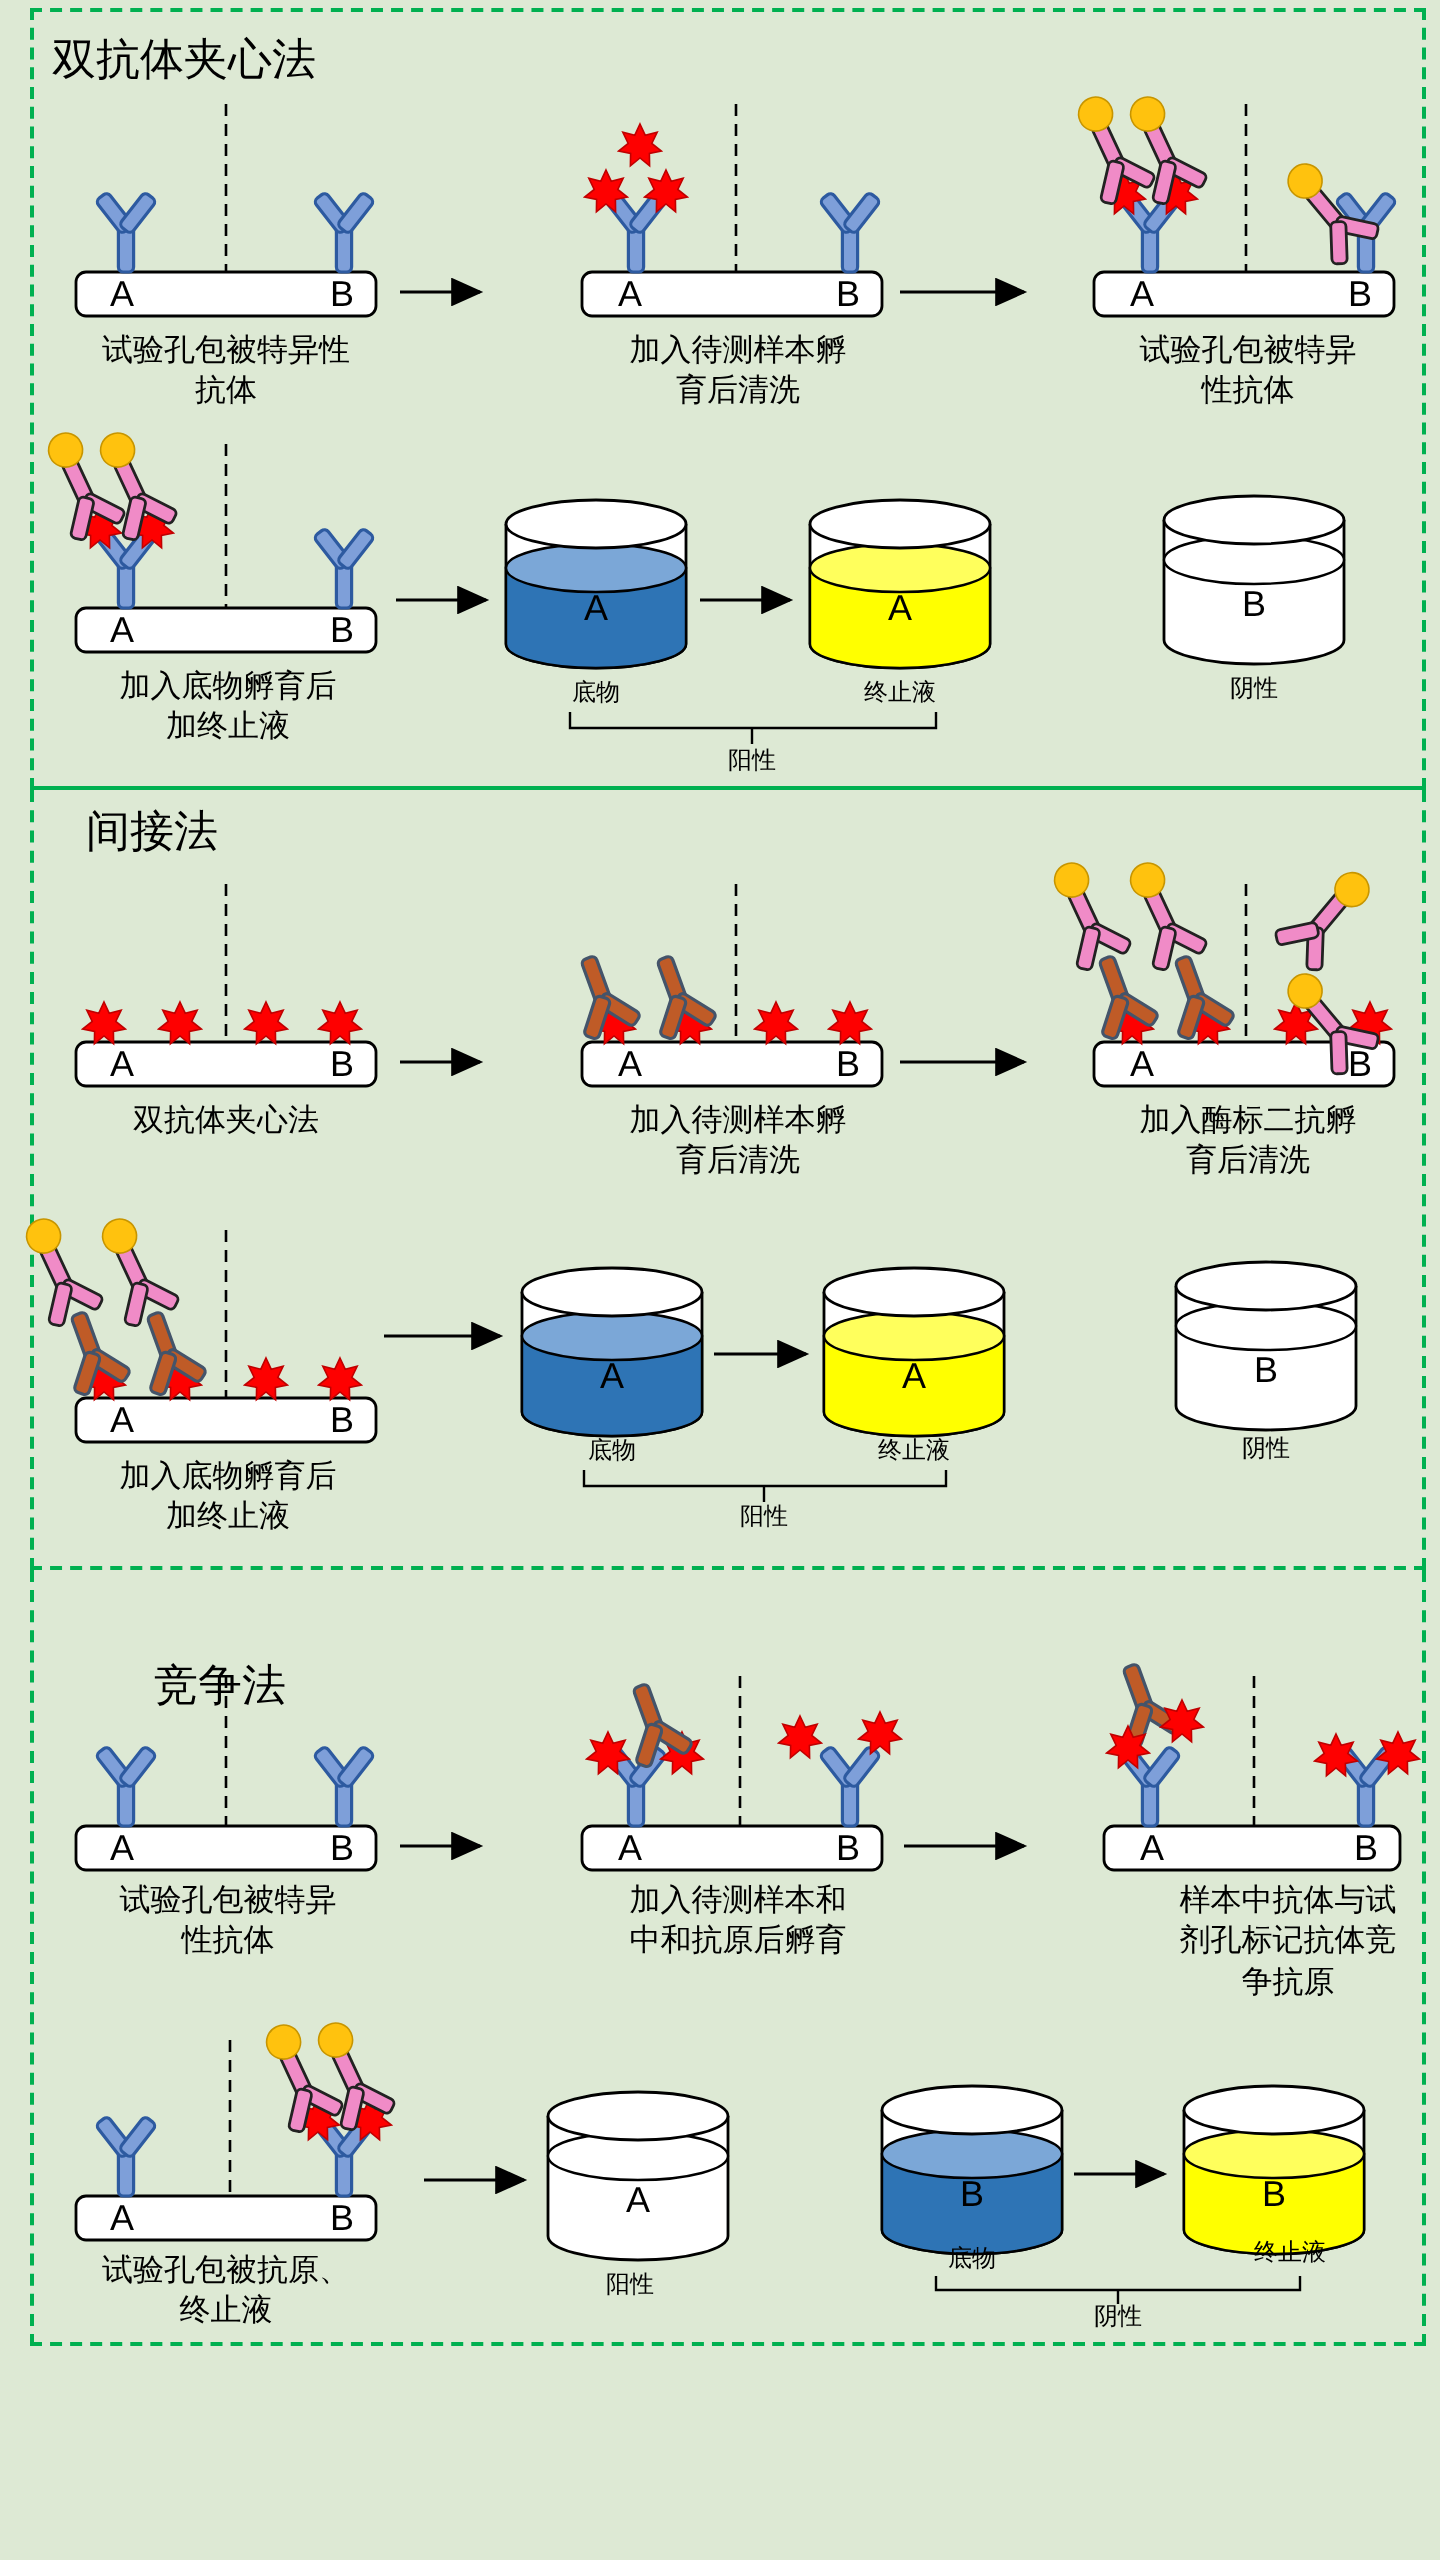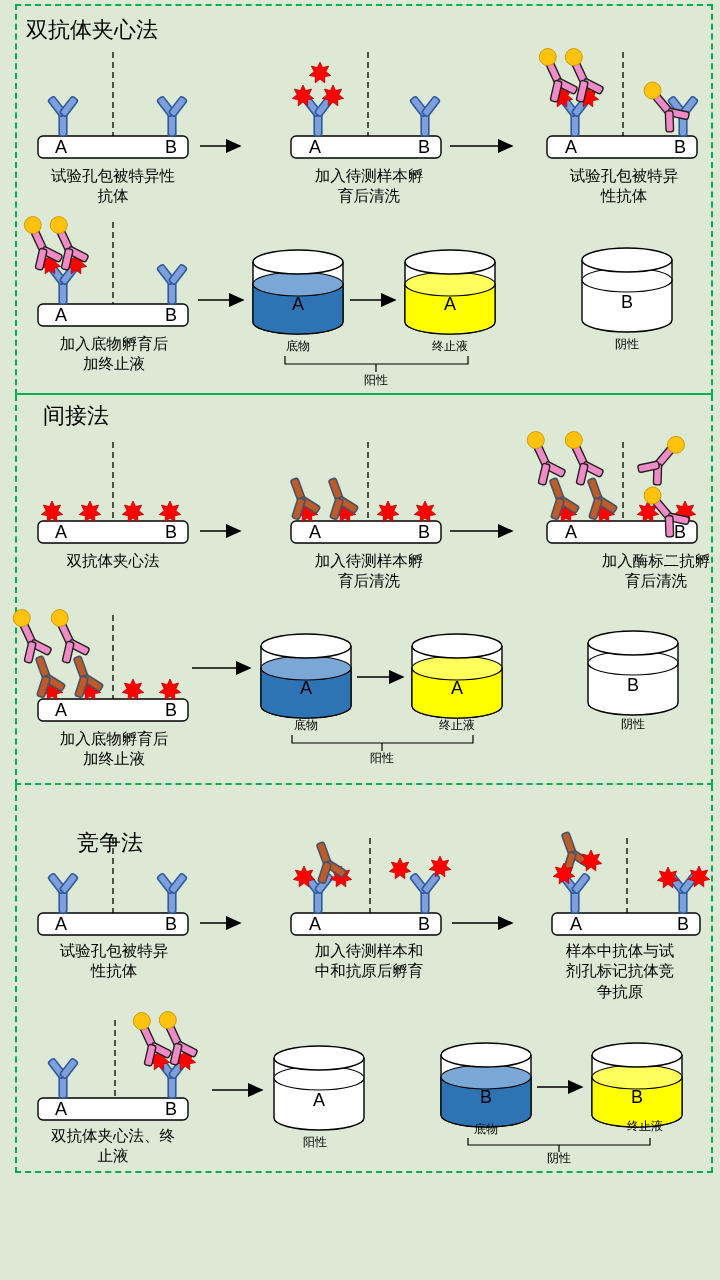--- a/index.html
+++ b/index.html
@@ -242,27 +242,27 @@
     </g>
   </svg>
 
   <div class="cap" style="left:48px;top:166px;width:130px;">试验孔包被特异性抗体</div>
   <div class="cap" style="left:309px;top:166px;width:120px;">加入待测样本孵育后清洗</div>
   <div class="cap" style="left:564px;top:166px;width:120px;">试验孔包被特异性抗体</div>
   <div class="cap" style="left:54px;top:334px;width:120px;">加入底物孵育后加终止液</div>
 
   <div class="cap" style="left:43px;top:551px;width:140px;">双抗体夹心法</div>
   <div class="cap" style="left:309px;top:551px;width:120px;">加入待测样本孵育后清洗</div>
-  <div class="cap" style="left:596px;top:551px;width:120px;text-align:center;">加入酶标二抗孵育后清洗</div>
+  <div class="cap" style="left:564px;top:551px;width:120px;text-align:center;">加入酶标二抗孵育后清洗</div>
   <div class="cap" style="left:54px;top:729px;width:120px;">加入底物孵育后加终止液</div>
 
   <div class="cap" style="left:54px;top:941px;width:120px;">试验孔包被特异性抗体</div>
   <div class="cap" style="left:309px;top:941px;width:120px;">加入待测样本和中和抗原后孵育</div>
-  <div class="cap" style="left:560px;top:941px;width:120px;">样本中抗体与试剂孔标记抗体竞争抗原</div>
-  <div class="cap" style="left:47px;top:1126px;width:132px;">双抗体夹心法、终止液</div>
+  <div class="cap" style="left:584px;top:941px;width:120px;">样本中抗体与试剂孔标记抗体竞争抗原</div>
+  <div class="cap" style="left:47px;top:1126px;width:132px;">试验孔包被抗原、终止液</div>
 
   <div class="wl" style="left:258px;top:338px;width:80px;">底物</div>
   <div class="wl" style="left:410px;top:338px;width:80px;">终止液</div>
   <div class="wl" style="left:336px;top:372px;width:80px;">阳性</div>
   <div class="wl" style="left:587px;top:336px;width:80px;">阴性</div>
 
   <div class="wl" style="left:266px;top:717px;width:80px;">底物</div>
   <div class="wl" style="left:417px;top:717px;width:80px;">终止液</div>
   <div class="wl" style="left:342px;top:750px;width:80px;">阳性</div>
   <div class="wl" style="left:593px;top:716px;width:80px;">阴性</div>

